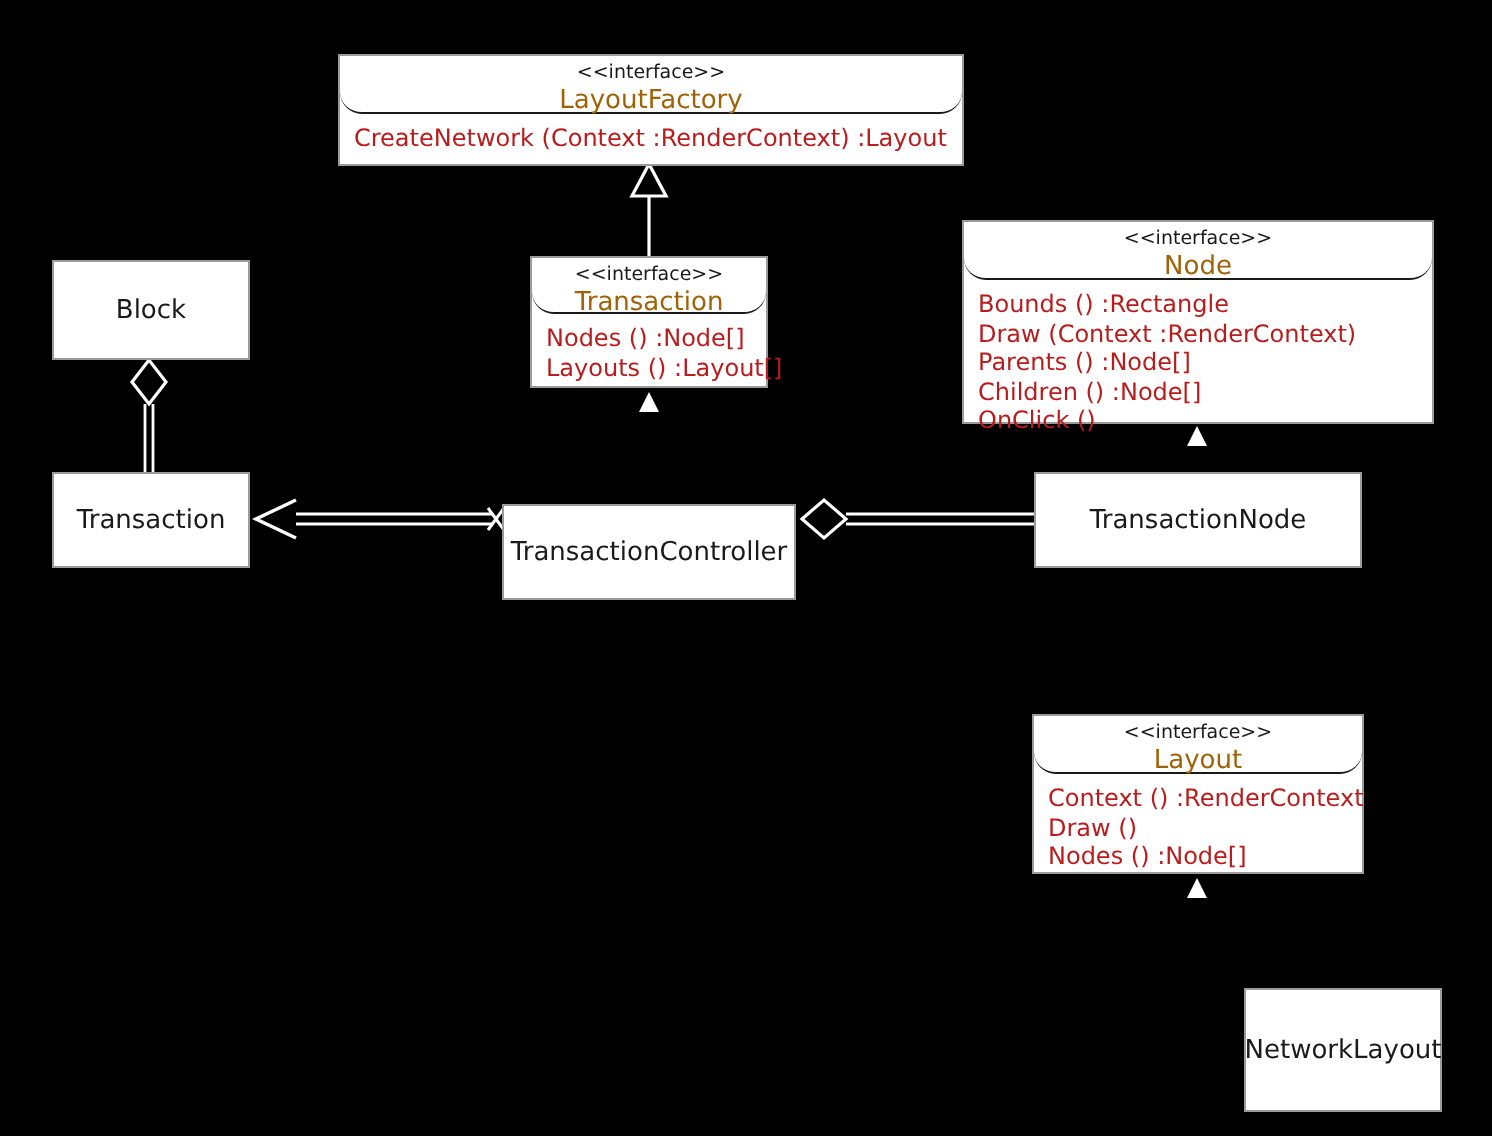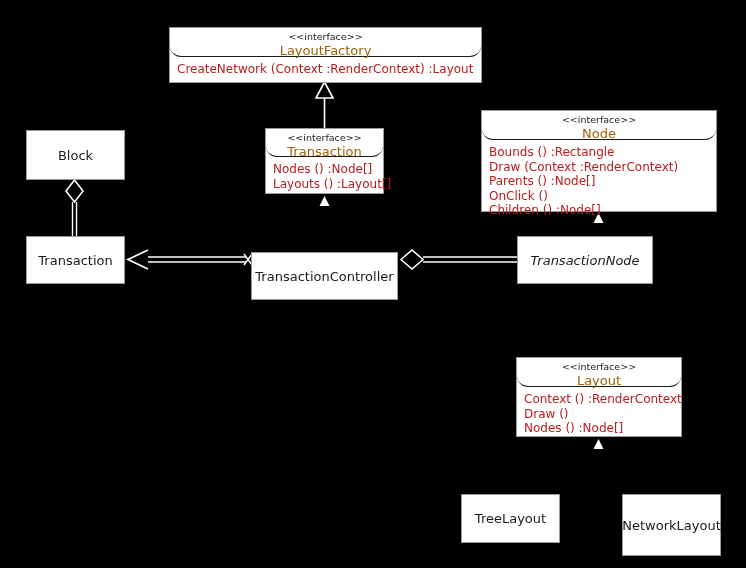--- a/index.html
+++ b/index.html
@@ -136,22 +136,22 @@
 
   <div class="uml-box" style="left:481px; top:110px; width:236px; height:102px;">
     <div class="hdr with-div" style="height:29px;">
       <span class="stereotype">&lt;&lt;interface&gt;&gt;</span>
       <span class="cname">Node</span>
     </div>
     <div class="members">
       <div>Bounds () :Rectangle</div>
       <div>Draw (Context :RenderContext)</div>
       <div>Parents () :Node[]</div>
+      <div>Children () :Node[]</div>
       <div>OnClick ()</div>
-      <div>Children () :Node[]</div>
     </div>
   </div>
 
   <div class="uml-box" style="left:516px; top:357px; width:166px; height:80px;">
     <div class="hdr with-div" style="height:29px;">
       <span class="stereotype">&lt;&lt;interface&gt;&gt;</span>
       <span class="cname">Layout</span>
     </div>
     <div class="members">
       <div>Context () :RenderContext</div>
@@ -165,25 +165,22 @@
   </div>
 
   <div class="uml-box simple-box" style="left:26px; top:236px; width:99px; height:48px;text-align:right;">
     <span>Transaction</span>
   </div>
 
   <div class="uml-box simple-box" style="left:251px; top:252px; width:147px; height:48px;">
     <span>TransactionController</span>
   </div>
 
-  <div class="uml-box simple-box" style="left:517px; top:236px; width:136px; height:48px;font-style:italic;">
+  <div class="uml-box simple-box" style="left:517px; top:236px; width:164px; height:48px;">
     <span>TransactionNode</span>
   </div>
 
-  <div class="uml-box simple-box" style="left:461px; top:494px; width:99px; height:49px;">
-    <span>TreeLayout</span>
-  </div>
 
   <div class="uml-box simple-box" style="left:622px; top:494px; width:99px; height:62px;">
     <span>NetworkLayout</span>
   </div>
 
 </div>
 
 </body></html>

